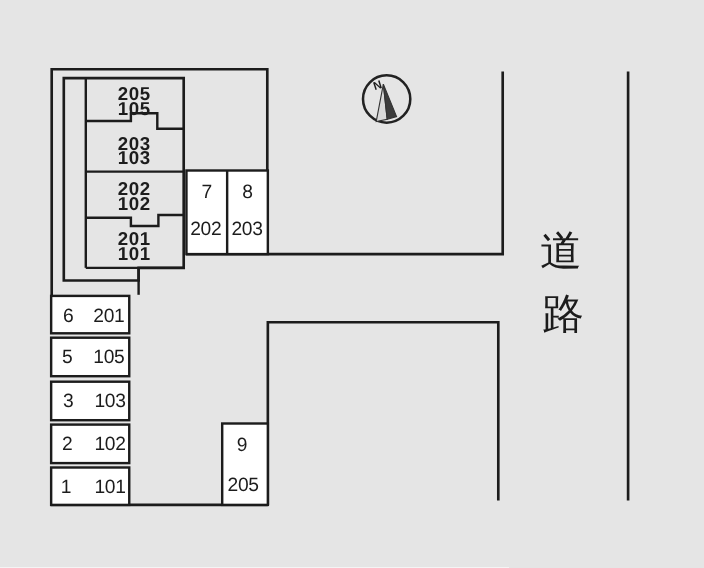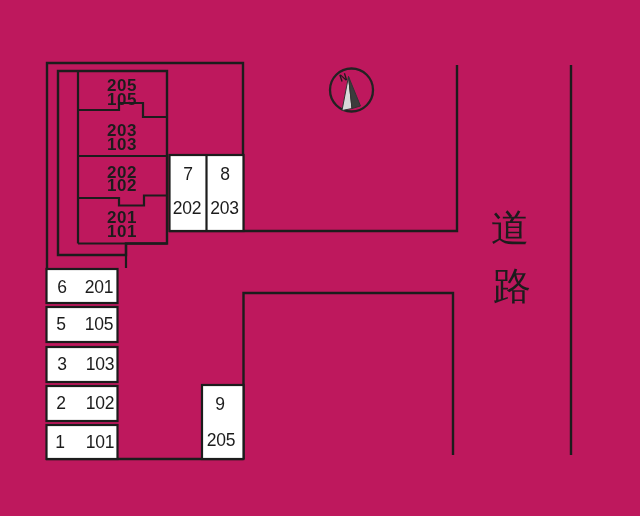--- a/index.html
+++ b/index.html
@@ -1,19 +1,19 @@
 <!DOCTYPE html>
 <html><head>
 <meta charset="utf-8">
 <style>
   html,body{margin:0;padding:0;background:#ffffff;}
   .stage{
     position:relative;
     width:640px;height:516px;
-    background:#be185d;
+    background:#e5e5e5;
     overflow:hidden;
   }
   svg{display:block;}
   .ink-line{stroke:#1c1c1c;fill:none;}
   .box{fill:#ffffff;stroke:#1c1c1c;}
   text{
     font-family:"Liberation Sans", sans-serif;
     fill:#1c1c1c;
   }
   .unit-label{

